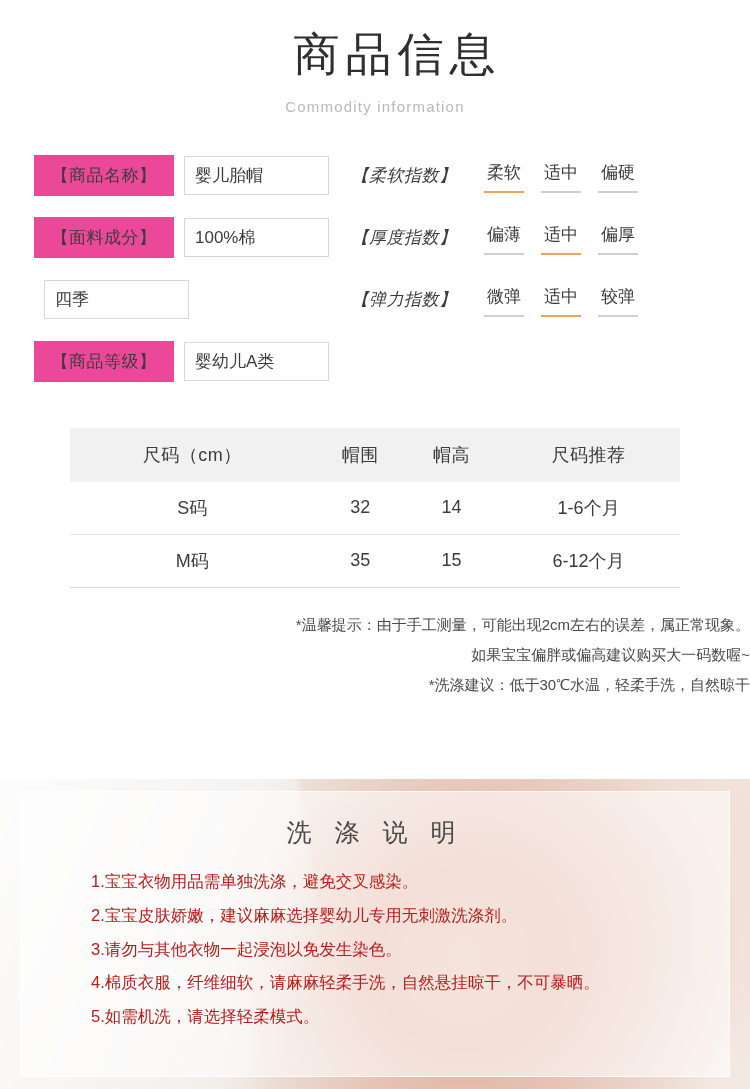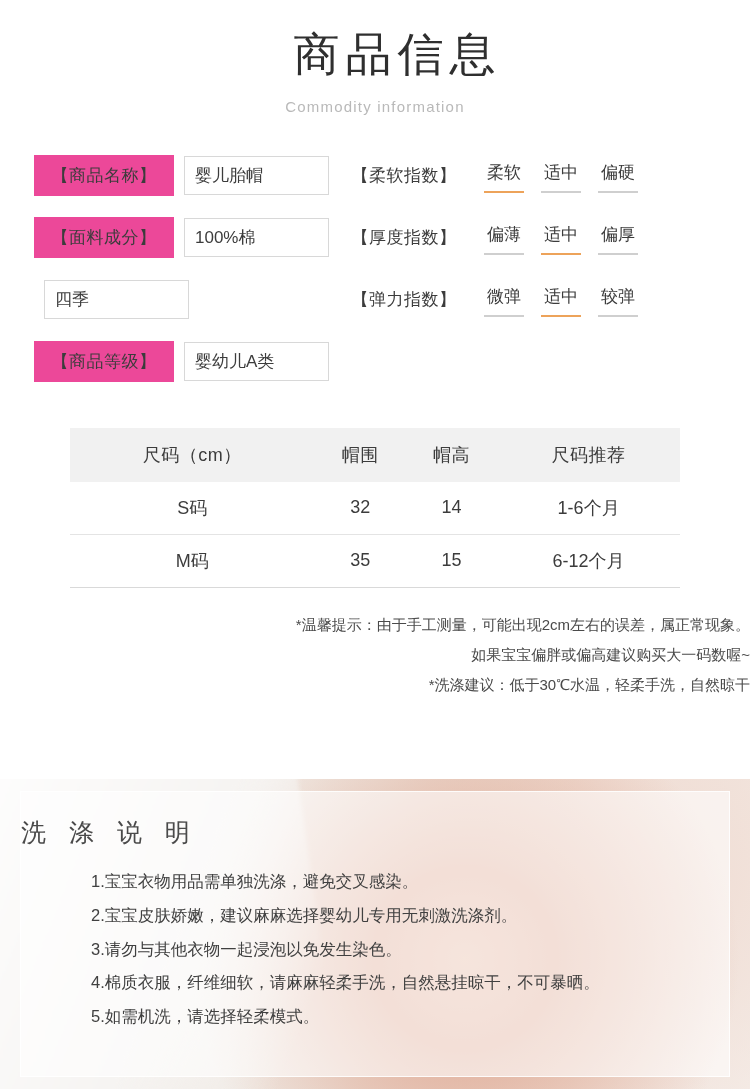--- a/index.html
+++ b/index.html
@@ -55,20 +55,21 @@
     color: #3c3c3c;
     font-size: 17px;
     padding: 9px 8px;
     width: 140px;
     text-align: center;
     letter-spacing: 0.5px;
     white-space: nowrap;
   }
   .spec-label.plain {
     background: transparent;
+    font-style: italic;
   }
   .spec-value {
     border: 1px solid #d8d8d8;
     font-size: 17px;
     color: #3c3c3c;
     padding: 8px 10px;
     margin-left: 10px;
     min-width: 145px;
     height: 39px;
     display: flex;
@@ -157,32 +158,32 @@
     position: absolute;
     left: 20px;
     top: 12px;
     width: 710px;
     height: 286px;
     border: 1px solid rgba(255,255,255,0.85);
     background: rgba(255,255,255,0.58);
     padding: 24px 0 0 0;
   }
   .wash-title {
-    text-align: left;
+    text-align: center;
     font-size: 25px;
     letter-spacing: 8px;
     color: #4a4a4a;
     margin-bottom: 16px;
   }
   .wash-list {
     margin: 0;
     padding: 0 40px 0 70px;
     list-style: none;
     font-size: 16.5px;
-    color: #404040;
+    color: #b91c1c;
     line-height: 2.05;
   }
 </style>
 </head>
 <body>
 
 <div class="header">
   <h1 class="title">商品信息</h1>
   <div class="subtitle">Commodity information</div>
 </div>

